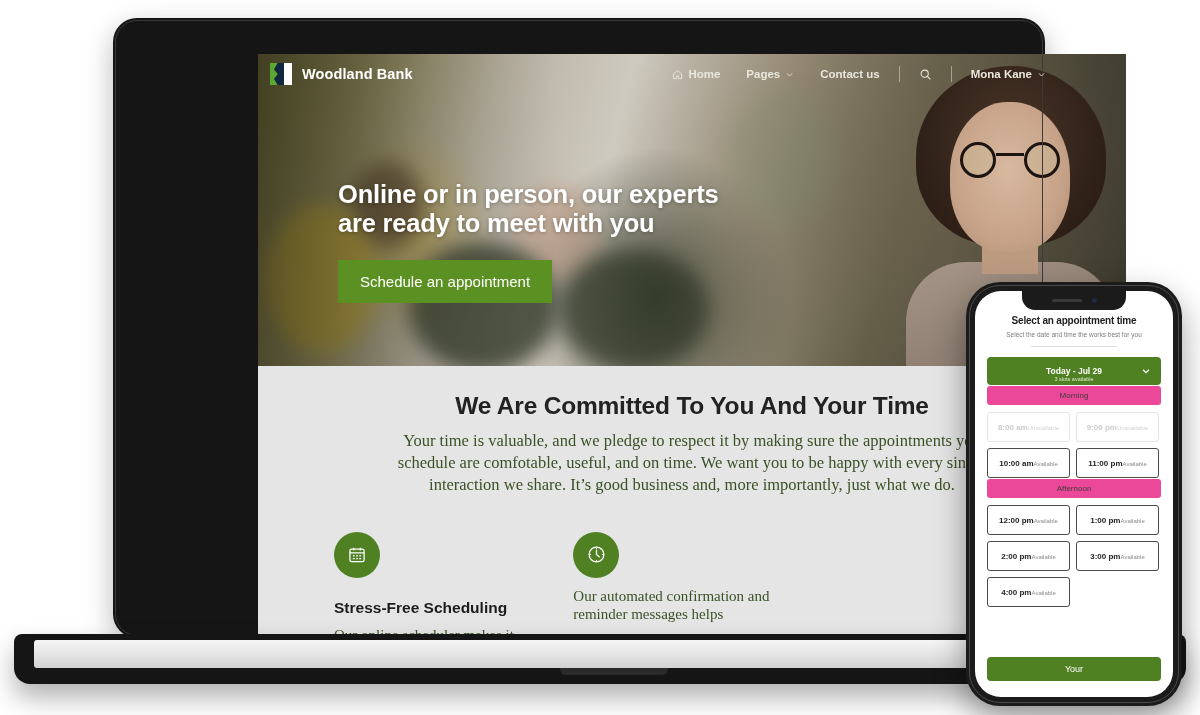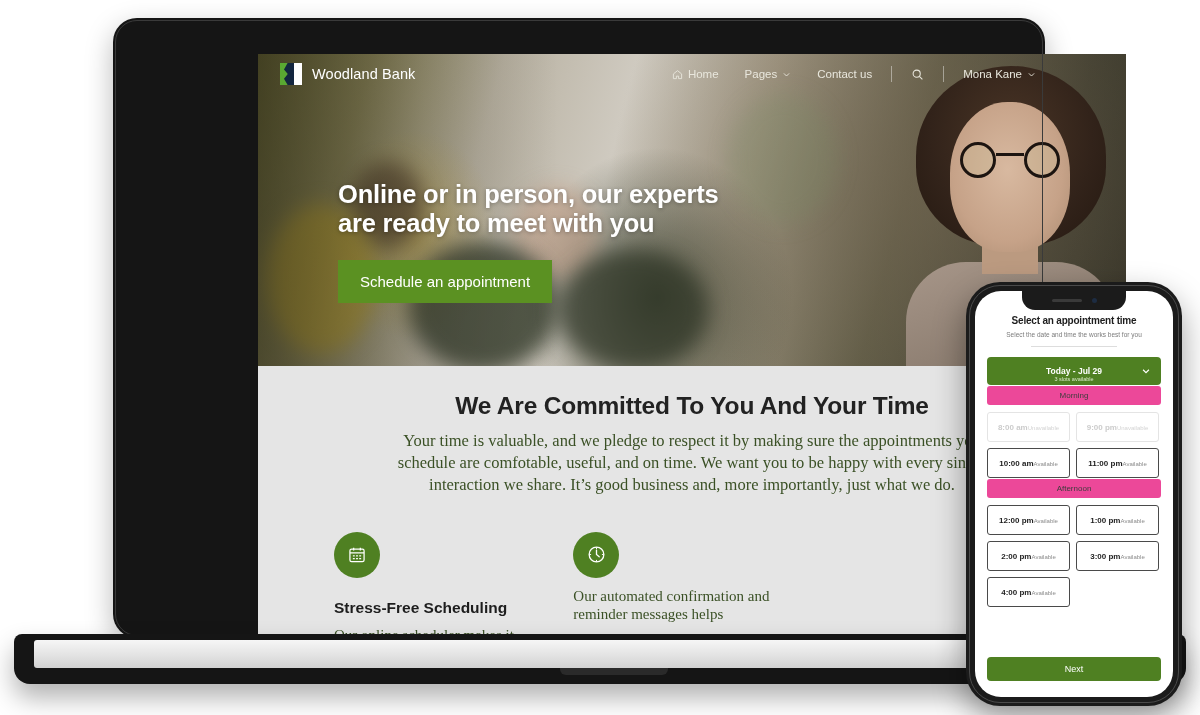--- a/index.html
+++ b/index.html
@@ -185,23 +185,24 @@
   .b6 { left: 470px; top: 40px;  width: 110px; height: 130px; background: rgba(120,140,100,0.25); }
 
   
   .site-header {
     position: absolute;
     left: 0; top: 0;
     width: 813px;
     height: 40px;
     display: flex;
     align-items: center;
-    padding: 0 22px;
+    padding: 0 12px;
     box-sizing: border-box;
     z-index: 5;
+    font-weight: bold;
   }
   .brand { display: flex; align-items: center; gap: 10px; }
   .logo-mark {
     position: relative;
     width: 22px; height: 22px;
     overflow: hidden;
     flex: none;
   }
   .logo-green {
     position: absolute; left: 0; top: 0;
@@ -672,18 +673,18 @@
           <div class="slot">
             <span class="slot-time">3:00 pm</span>
             <span class="slot-state">Available</span>
           </div>
           <div class="slot">
             <span class="slot-time">4:00 pm</span>
             <span class="slot-state">Available</span>
           </div>
         </div>
 
-        <button class="app-next">Next</button>
+        <button class="app-next">Your</button>
       </div>
     </div>
   </div>
 
 </div>
 
 </body></html>

